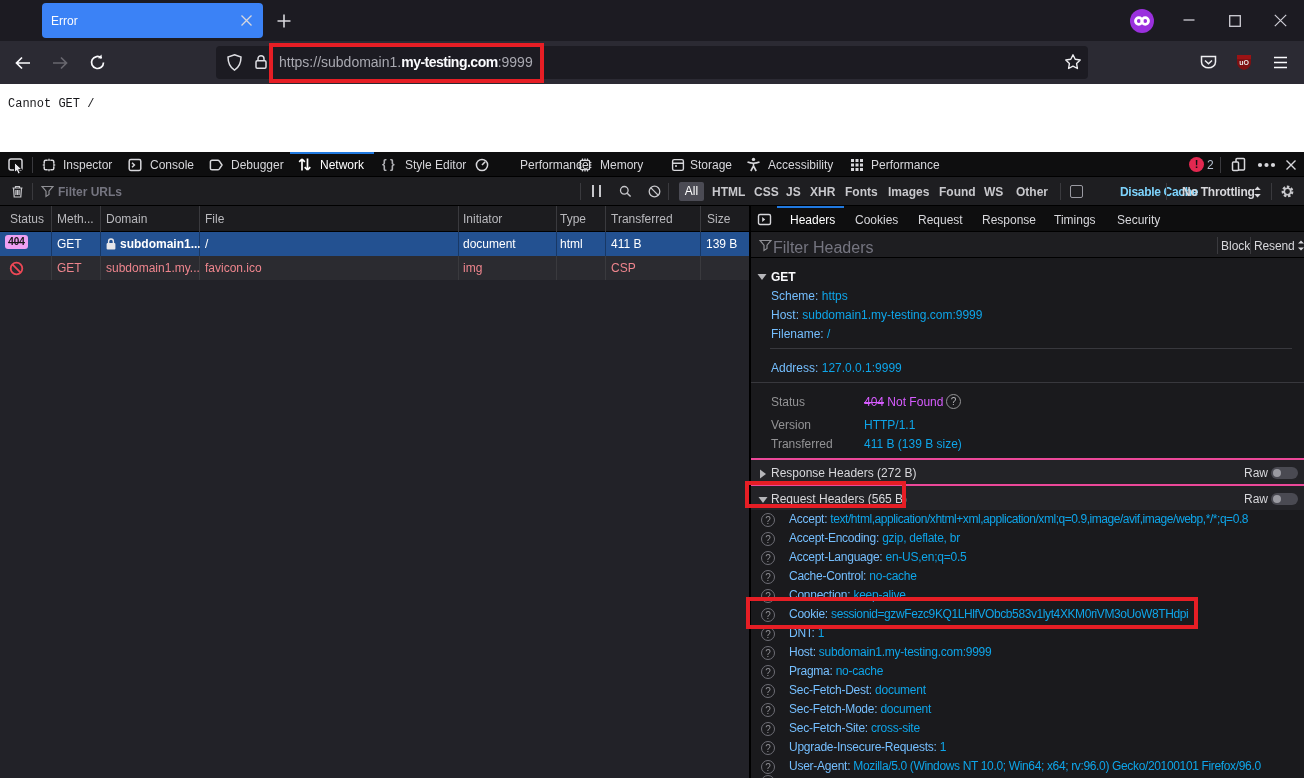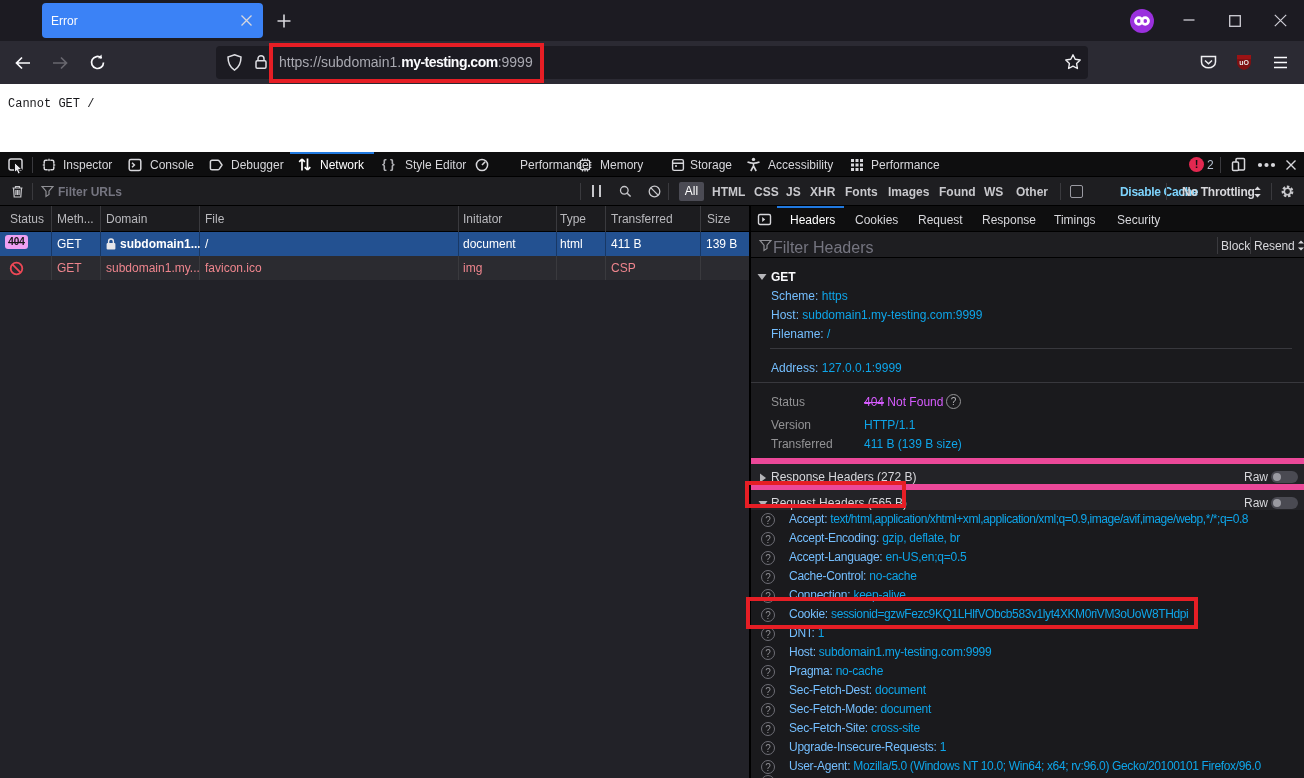--- a/index.html
+++ b/index.html
@@ -33,21 +33,21 @@
 #listRest { left:0; top:128px; width:749px; height:498px; background:#222228; }
 
 #rpane { left:751px; top:206px; width:553px; height:572px; background:#1a1a1d; }
 #splitter { left:749px; top:206px; width:2px; height:572px; background:#000; }
 #rTabs { left:751px; top:206px; width:553px; height:26px; background:#0e0e0f; border-bottom:1px solid #000; }
 #rTabs .lab { position:absolute; top:7px; font-size:12px; color:#d7d7db; }
 #rFilter { left:751px; top:232px; width:553px; height:26px; background:#1e1e21; border-bottom:1px solid #000; }
 .blue { color:#75bfff; }
 .val { color:#0ea5e9; }
 .hline { position:absolute; height:1px; background:#38383d; }
-.hdrrow { position:absolute; left:751px; width:553px; height:26px; background:#232327; border-top:6px solid #ec4899; }
+.hdrrow { position:absolute; left:751px; width:553px; height:26px; background:#232327; border-top:2px solid #ec4899; }
 .qrow { position:absolute; left:0; width:553px; font-size:12px; white-space:nowrap; letter-spacing:-0.25px; }
 .qm { position:absolute; left:10px; top:1px; width:14px; height:14px; border:1px solid #6e6e76; border-radius:50%; color:#8f8f94; font-size:10px; text-align:center; line-height:13px; }
 
 .redbox { position:absolute; border:4px solid #e61e25; }
 
 .pill { position:absolute; width:27px; height:12px; background:#4a4a52; border-radius:7px; }
 .pill i { position:absolute; left:2px; top:2px; width:8px; height:8px; background:#9a9aa1; border-radius:50%; }
 .badge404 { position:absolute; left:5px; top:3px; width:23px; height:14px; background:#efa0f2; border-radius:3px; color:#18181a; font-size:10px; font-weight:bold; text-align:center; line-height:14px; text-decoration:line-through; }
 </style>
 </head>

